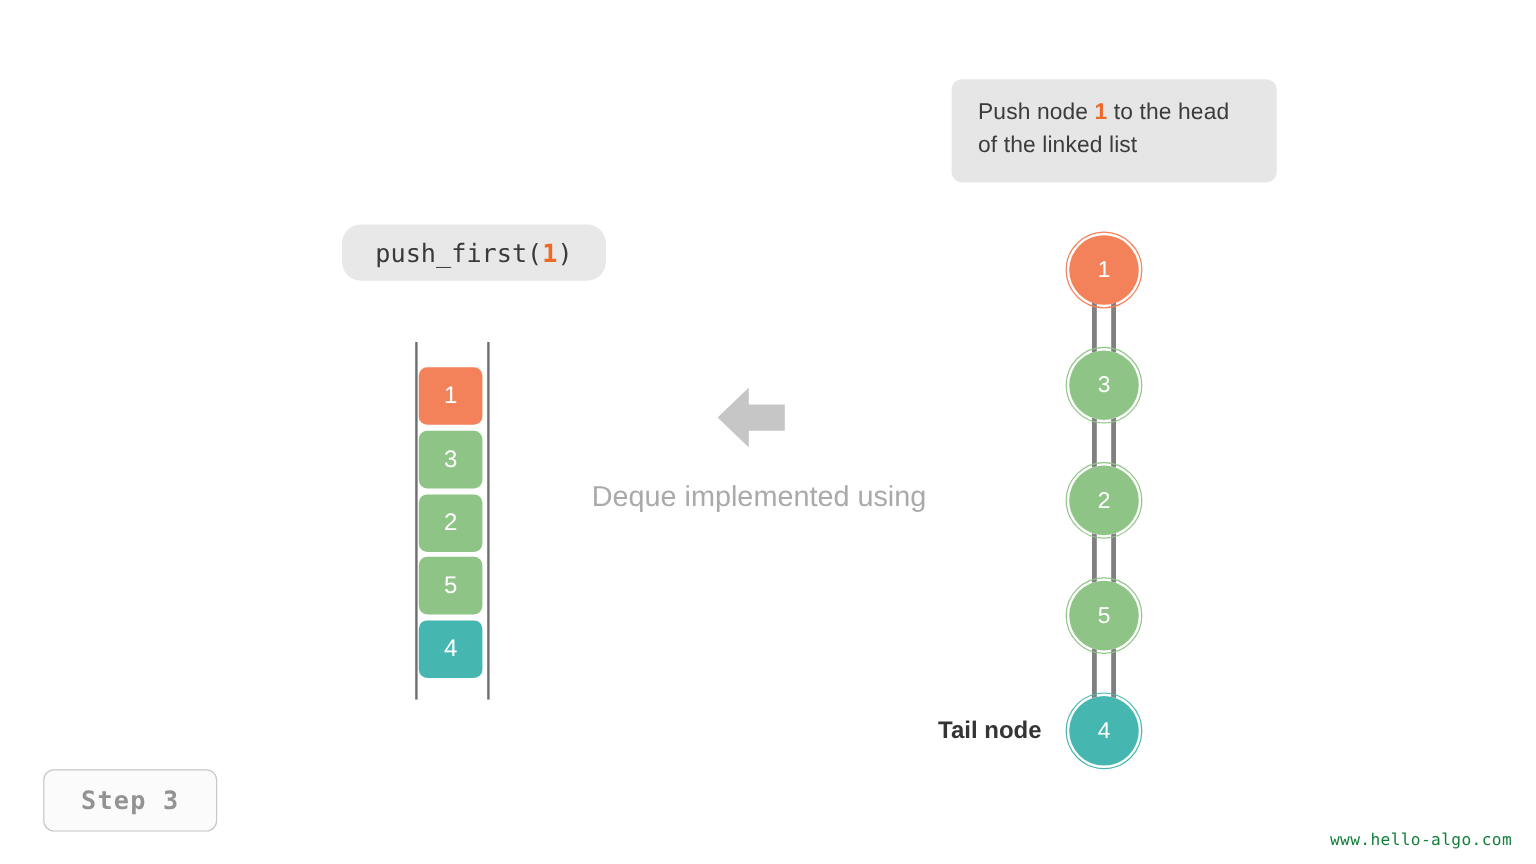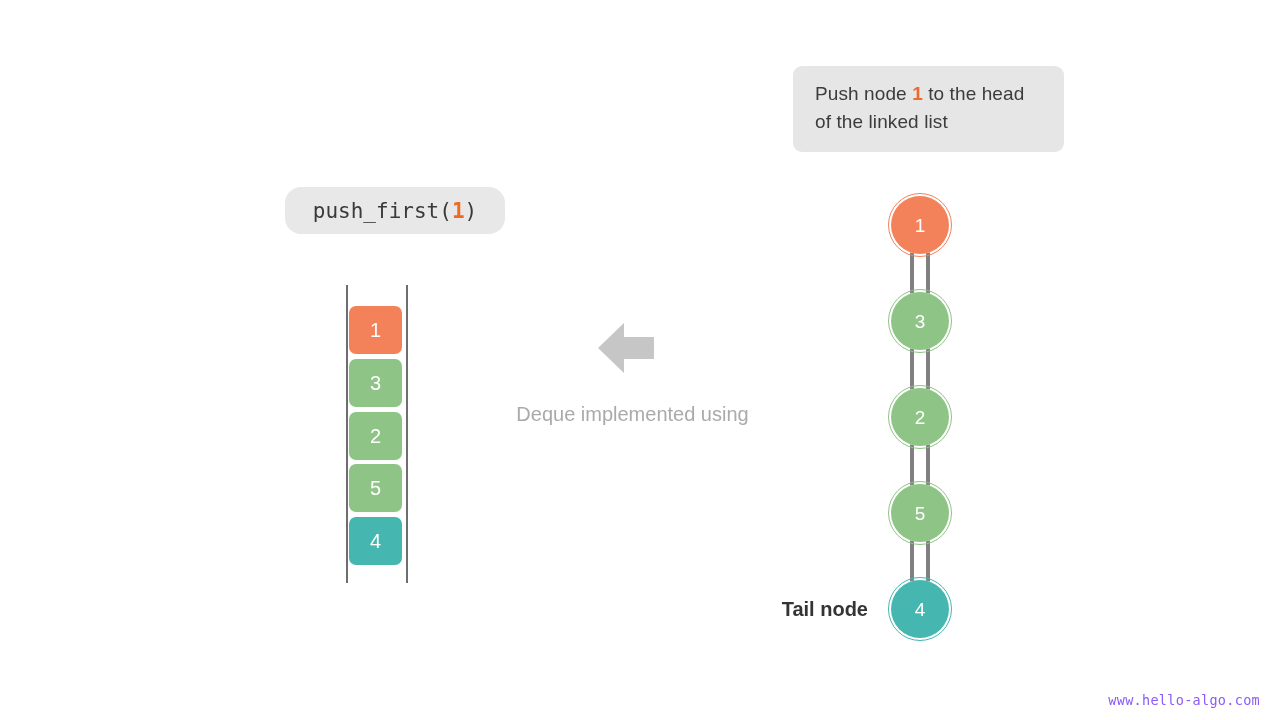--- a/index.html
+++ b/index.html
@@ -86,21 +86,21 @@
   }
 
   
   .mid-arrow { left: 596px; top: 320px; }
   .caption {
     left: 455px;
     top: 400px;
     width: 355px;
     text-align: center;
     color: #aaaaaa;
-    font-size: 20px;
+    font-size: 24px;
     line-height: 29px;
   }
 
   
   .node {
     width: 58px;
     height: 58px;
     border-radius: 50%;
     box-sizing: border-box;
     display: flex;
@@ -155,21 +155,21 @@
     color: #939393;
     letter-spacing: 1px;
   }
 
   
   .watermark {
     right: 20px;
     bottom: 12px;
     font-family: "DejaVu Sans Mono", monospace;
     font-size: 13.5px;
-    color: #8b5cf6;
+    color: #15803d;
     letter-spacing: 0.3px;
   }
 </style>
 </head>
 <body>
 
 <div class="stage">
 
   <div class="abs callout">
     <span>Push node </span><span class="hl">1</span><span> to the head of the linked list</span>
@@ -260,16 +260,19 @@
   </div>
 
   <div class="abs node-outer" style="left:888px; top:577px; color:#45b7b0;"></div>
   <div class="abs node-ring" style="left:891px; top:580px; background:#45b7b0;"></div>
   <div class="abs node" style="left:891px; top:580px; background:#45b7b0;">
     <span>4</span>
   </div>
 
   <div class="abs side-label" style="left:690px; top:598px; width:178px;">Tail node</div>
 
+  <div class="abs step-badge">
+    <span>Step 3</span>
+  </div>
 
   <div class="abs watermark">www.hello-algo.com</div>
 
 </div>
 
 </body></html>

